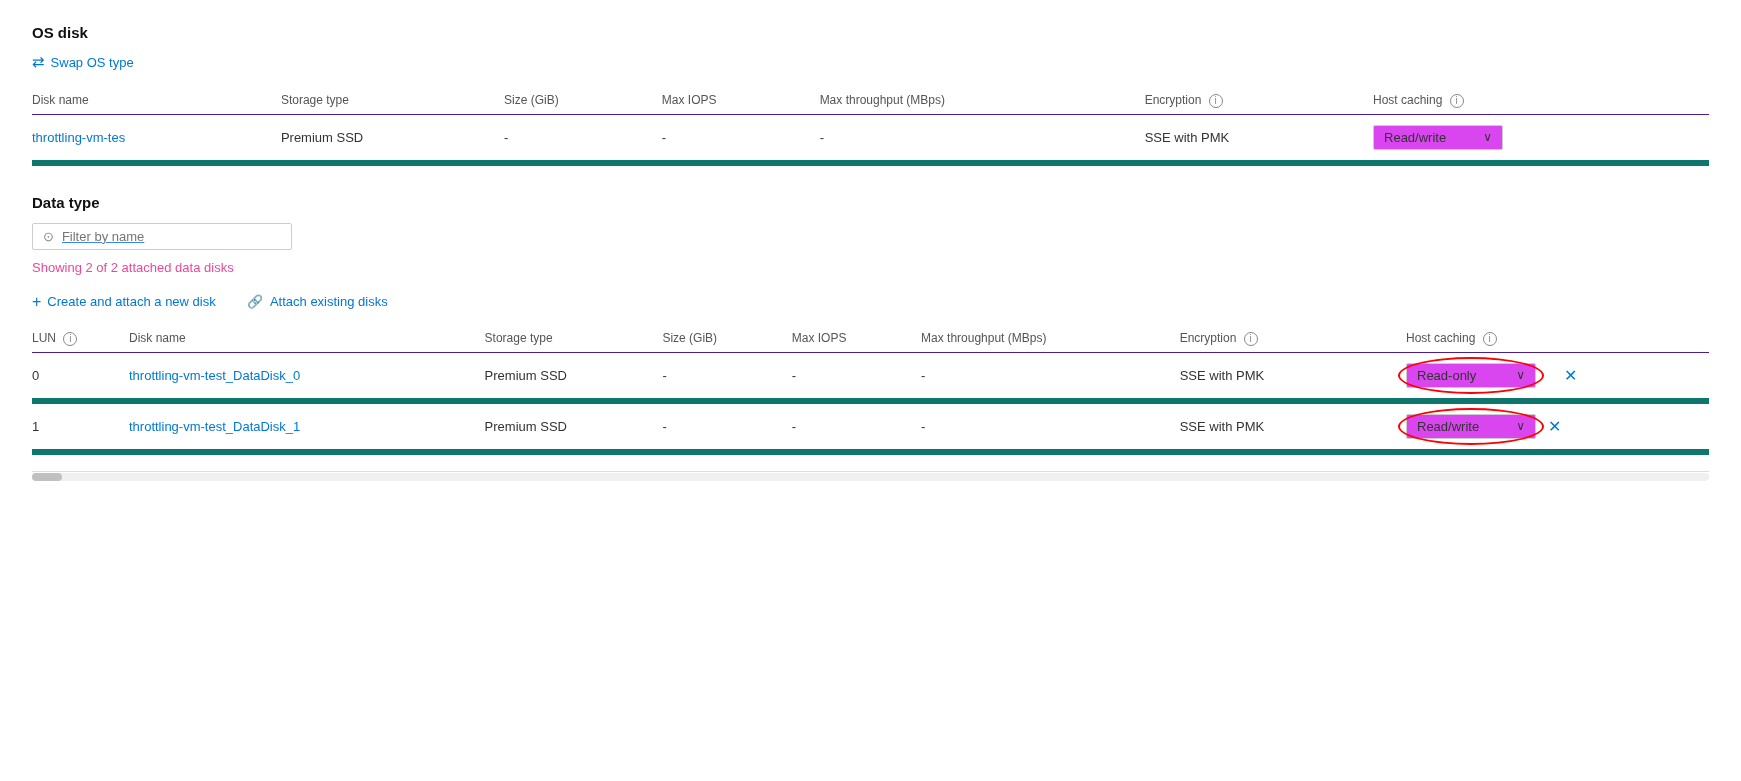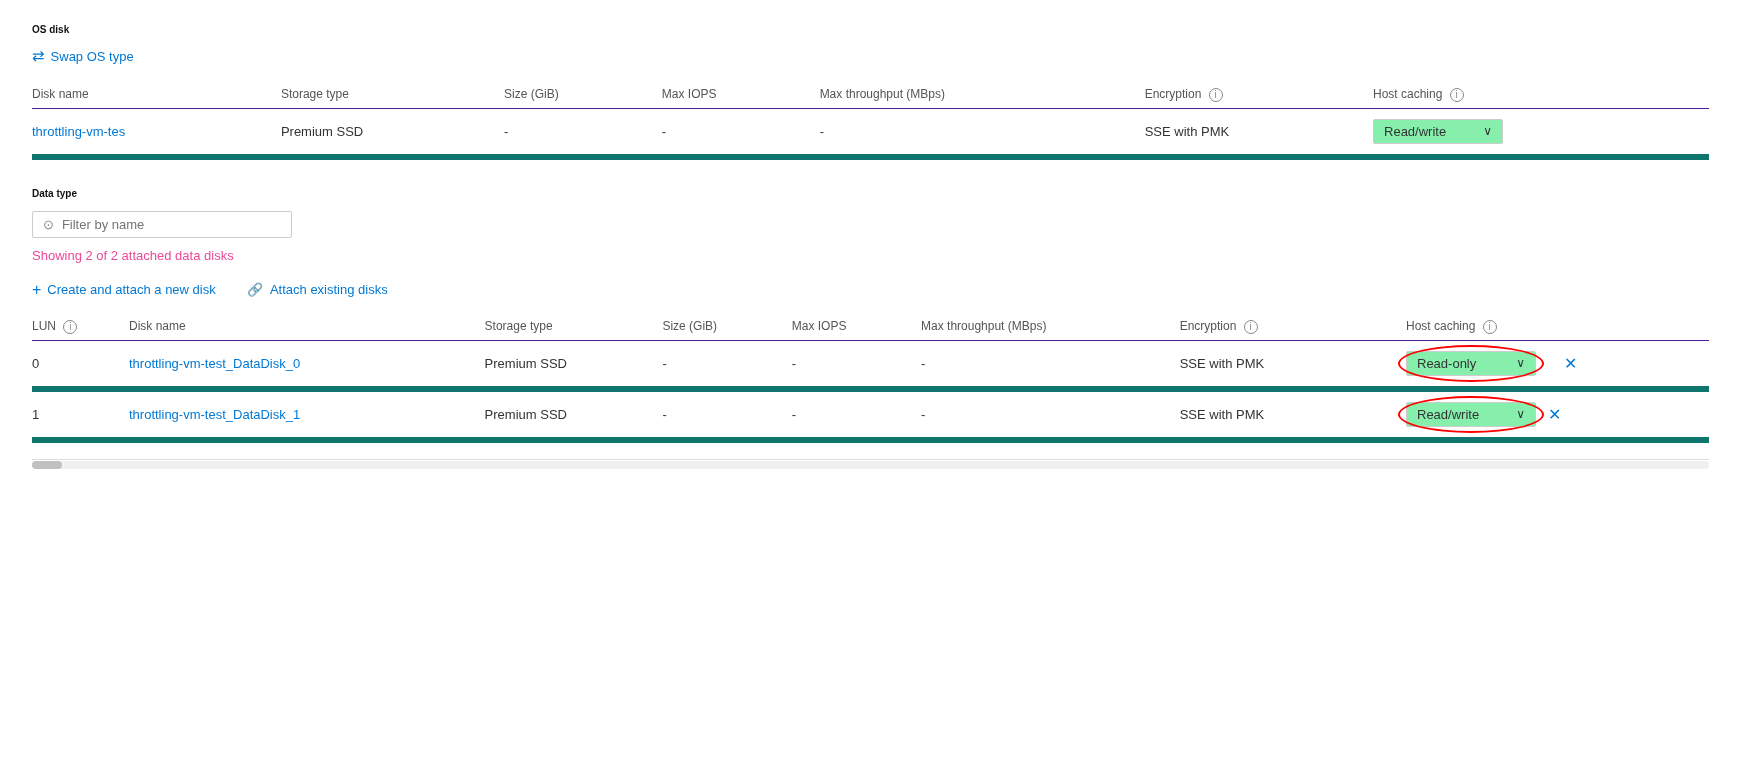--- a/index.html
+++ b/index.html
@@ -6,21 +6,21 @@
     body {
       font-family: 'Segoe UI', Arial, sans-serif;
       font-size: 13px;
       color: #333;
       background: #fff;
       padding: 24px 32px;
       overflow-x: hidden;
     }
 
     .section-title {
-      font-size: 10px;
+      font-size: 15px;
       font-weight: 700;
       margin-bottom: 12px;
       color: #111;
     }
 
     .swap-link {
       display: inline-flex;
       align-items: center;
       gap: 6px;
       color: #0078d4;
@@ -69,21 +69,21 @@
       cursor: default;
       vertical-align: middle;
     }
 
     .host-caching-select {
       display: inline-flex;
       align-items: center;
       border: 1px solid #ccc;
       padding: 4px 10px;
       border-radius: 2px;
-      background: #86efac;
+      background: #d946ef;
       cursor: pointer;
       font-size: 13px;
       gap: 24px;
       min-width: 130px;
       justify-content: space-between;
     }
 
     .host-caching-select .chevron {
       color: #333;
       font-size: 12px;
@@ -100,23 +100,24 @@
       border-radius: 2px;
       padding: 5px 10px;
       width: 260px;
       gap: 8px;
       margin-bottom: 10px;
     }
     .filter-input input {
       border: none;
       outline: none;
       font-size: 13px;
-      color: #be185d;
+      color: #3b82f6;
       width: 100%;
       background: transparent;
+      text-decoration: underline;
     }
     .search-icon-glyph {
       color: #888;
       font-size: 13px;
     }
 
     .showing-text {
       font-size: 13px;
       color: #ec4899;
       margin-bottom: 18px;

